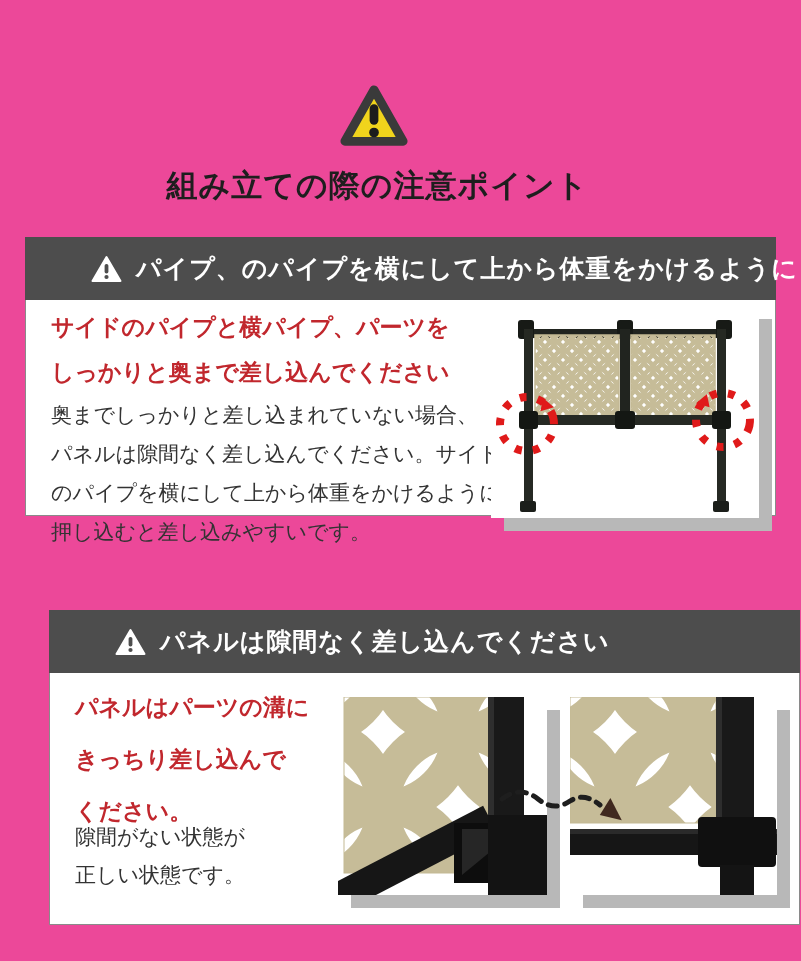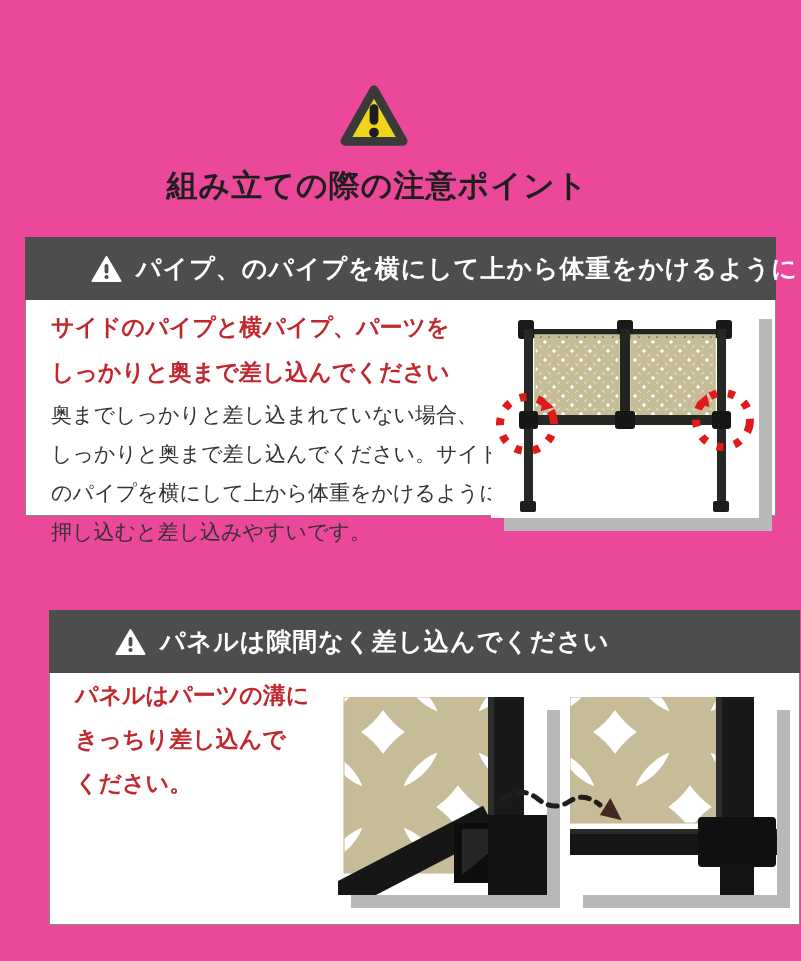--- a/index.html
+++ b/index.html
@@ -43,21 +43,21 @@
     font-size:23px;font-weight:bold;color:#c1272d;
     line-height:45px;white-space:pre-line;
   }
   .body-text{
     position:absolute;left:25px;
     font-size:21px;color:#333333;
     line-height:39px;white-space:pre-line;
   }
   .sec1 .lead-text{top:5px;}
   .sec1 .body-text{top:95px;}
-  .sec2 .lead-text{top:0;line-height:44px;}
+  .sec2 .lead-text{top:8px;line-height:52px;}
   .sec2 .body-text{top:145px;line-height:38px;}
   
   .photo{position:absolute;background:#fff;box-shadow:13px 13px 0 0 #b8b8b8;}
   .photo svg{display:block;}
   .photo-fence{left:465px;top:6px;width:268px;height:212px;}
   .photo-close1{left:288px;top:24px;width:209px;height:198px;}
   .photo-close2{left:520px;top:24px;width:207px;height:198px;}
   .arrow-overlay{position:absolute;left:440px;top:104px;width:160px;height:60px;z-index:5;}
 </style>
 </head>
@@ -102,21 +102,21 @@
           <rect x="13.6" y="9" width="3.8" height="9.5" rx="1.8" fill="#4d4d4d"></rect>
           <circle cx="15.5" cy="22" r="2.1" fill="#4d4d4d"></circle>
         </svg>
       </span>
       <span class="bar-label">パイプ、のパイプを横にして上から体重をかけるように</span>
     </div>
     <div class="section-body">
       <div class="lead-text">サイドのパイプと横パイプ、パーツを
 しっかりと奥まで差し込んでください</div>
       <div class="body-text">奥までしっかりと差し込まれていない場合、
-しっかりと奥まで差し込んでください。サイド
+パネルは隙間なく差し込んでください。サイド
 のパイプを横にして上から体重をかけるように
 押し込むと差し込みやすいです。</div>
 
       <div class="photo photo-fence">
         <svg viewBox="0 0 268 212" width="268" height="212">
 
           <rect x="30" y="23" width="208" height="9" rx="2" fill="#21241f"></rect>
           <rect x="27" y="14" width="16" height="19" rx="3" fill="#171a16"></rect>
           <rect x="126" y="14" width="16" height="19" rx="3" fill="#171a16"></rect>
           <rect x="225" y="14" width="16" height="19" rx="3" fill="#171a16"></rect>
@@ -154,20 +154,22 @@
           <rect x="13.6" y="9" width="3.8" height="9.5" rx="1.8" fill="#4d4d4d"></rect>
           <circle cx="15.5" cy="22" r="2.1" fill="#4d4d4d"></circle>
         </svg>
       </span>
       <span class="bar-label">パネルは隙間なく差し込んでください</span>
     </div>
     <div class="section-body">
       <div class="lead-text">パネルはパーツの溝に
 きっちり差し込んで
 ください。</div>
+      <div class="body-text">隙間がない状態が
+正しい状態です。</div>
 
       <div class="photo photo-close1">
         <svg viewBox="0 0 209 198" width="209" height="198">
           <rect x="6" y="0" width="146" height="176" fill="url(#sp-b)" stroke="#c3b994" stroke-width="1"></rect>
           <rect x="150" y="0" width="36" height="182" fill="#191919"></rect>
           <rect x="150" y="0" width="6" height="182" fill="#2e2e2e"></rect>
           <line x1="-10" y1="206" x2="152" y2="122" stroke="#161616" stroke-width="30"></line>
           <polygon points="116,126 192,126 192,186 116,186" fill="#0d0d0d"></polygon>
           <polygon points="124,132 180,132 124,178" fill="#262626"></polygon>
           <rect x="150" y="118" width="59" height="80" fill="#131313"></rect>

